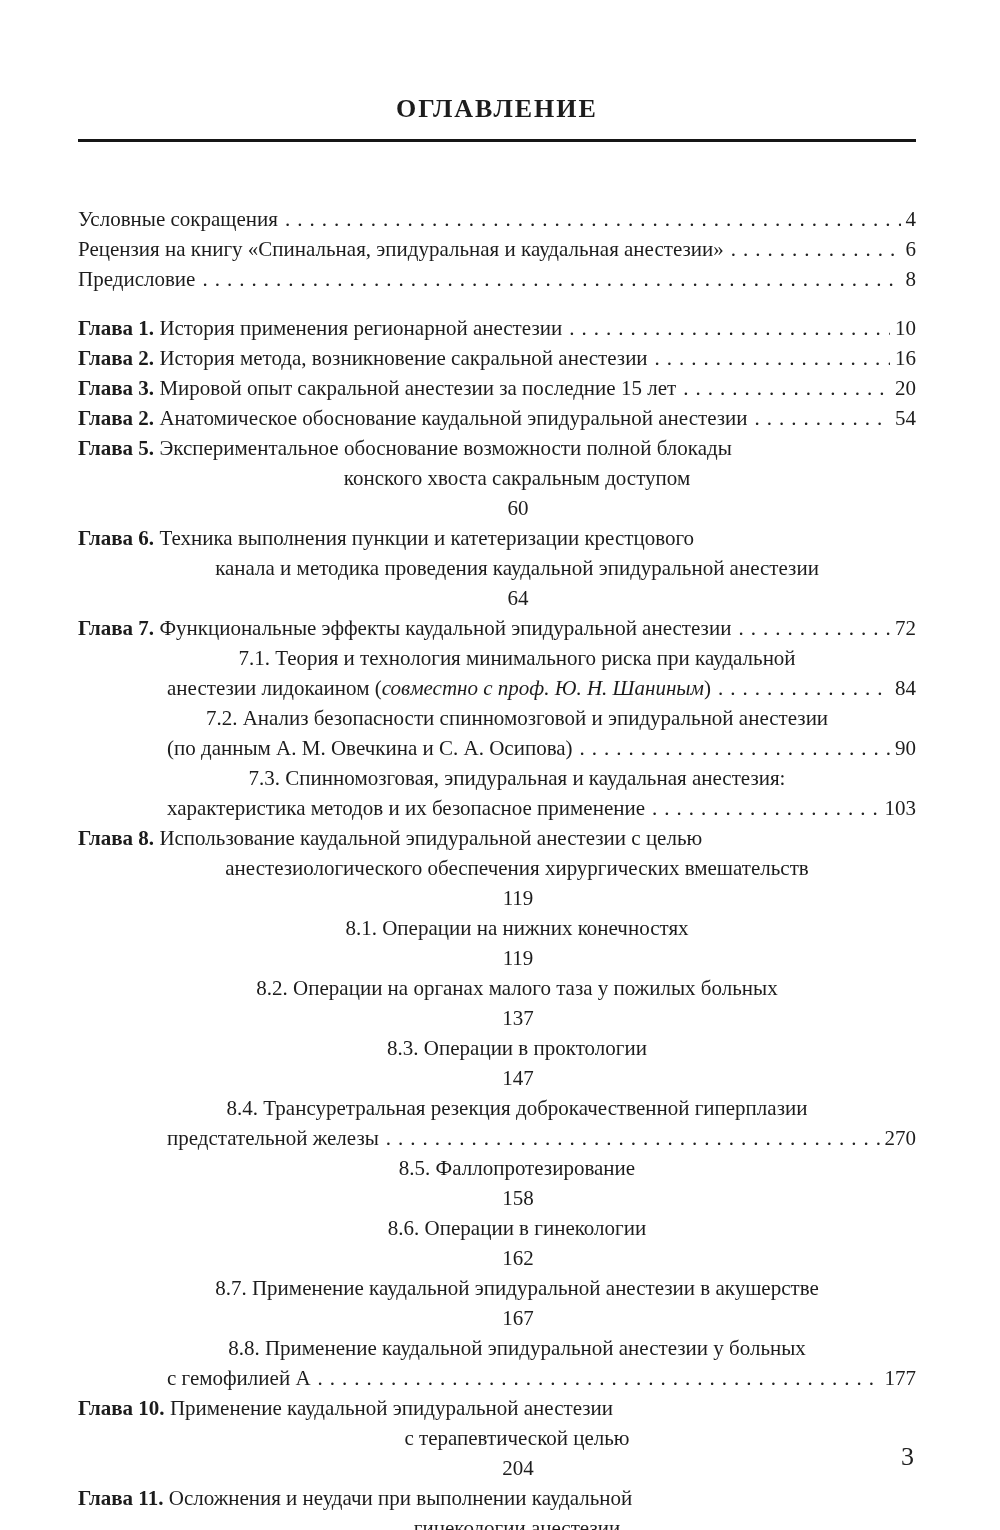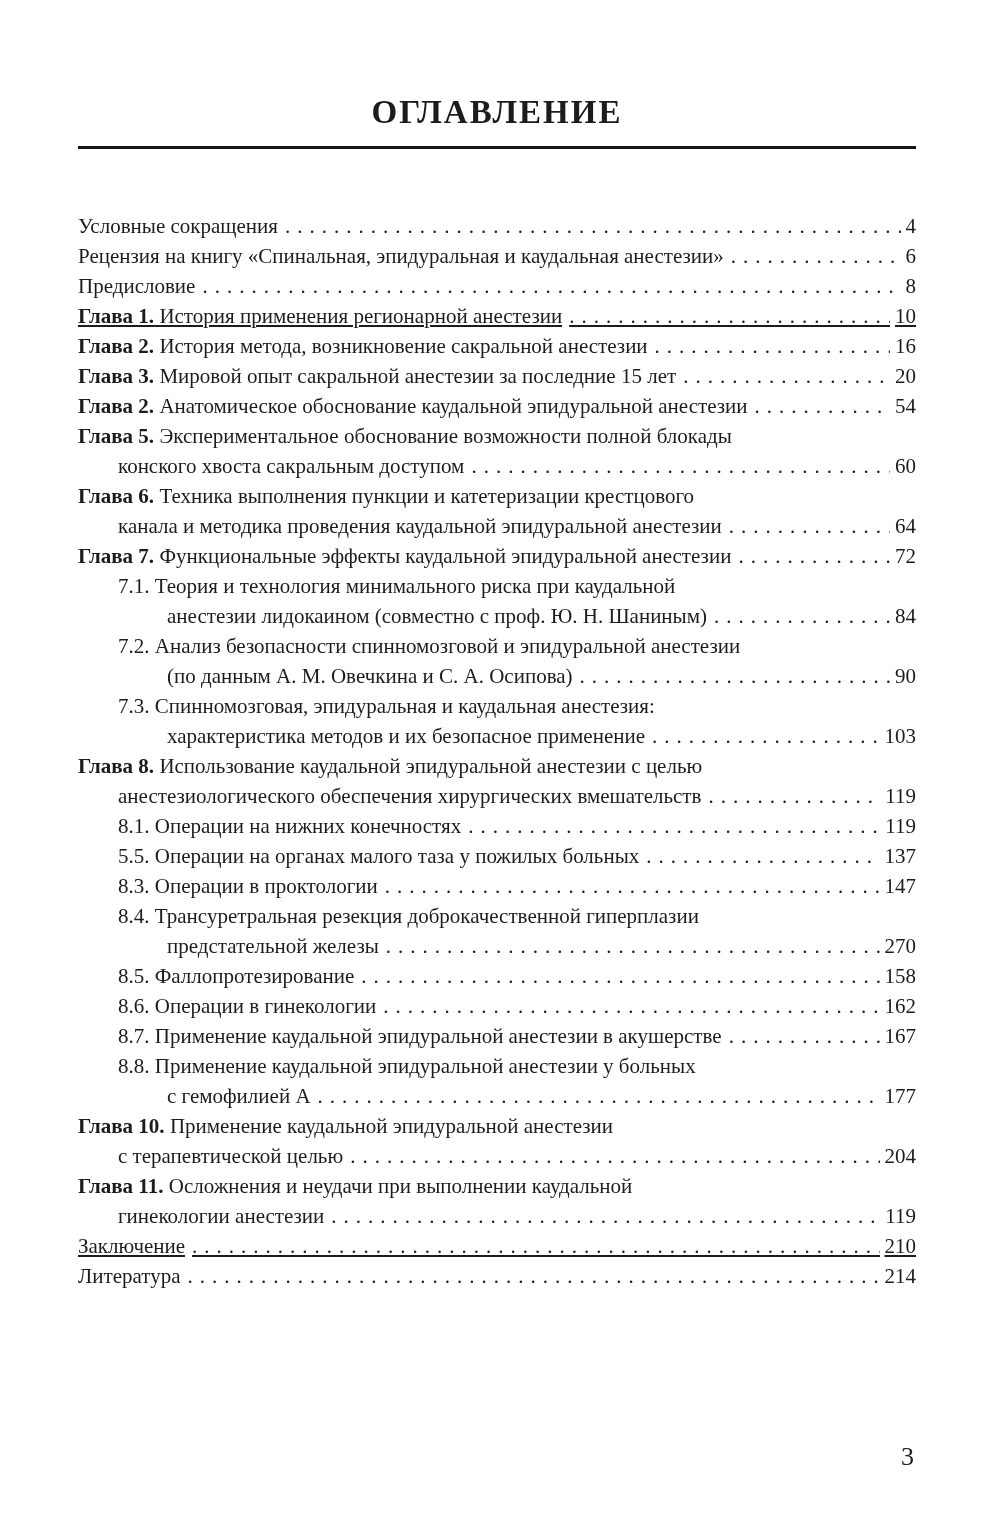--- a/index.html
+++ b/index.html
@@ -10,47 +10,47 @@
     margin: 0 auto;
     background: #ffffff;
     color: #1c1c1c;
     font-family: "Liberation Serif", "DejaVu Serif", serif;
     box-sizing: border-box;
     padding: 82px 84px 0 78px;
     overflow: hidden;
   }
   .title {
     text-align: center;
-    font-size: 33px;
+    font-size: 26px;
     font-weight: bold;
     letter-spacing: 2px;
     line-height: 1;
     margin: 14px 0 0 0;
   }
   .divider {
     height: 3px;
     background: #161616;
     margin-top: 17px;
   }
   .toc {
     margin-top: 62px;
     font-size: 21px;
     line-height: 30px;
   }
-  .toc-entry.gap { margin-top: 0; text-decoration: underline; }
+  .toc-entry.gap { margin-top: 19px; }
   .toc-line {
     display: flex;
     align-items: center;
     white-space: nowrap;
   }
   .toc-line .txt { flex: 0 1 auto; overflow: hidden; }
-  .toc-line.ind-1 { padding-left: 40px; }
+  .toc-line.ind-1 { padding-left: 40px; flex-direction: column; }
   .toc-line.ind-2 { padding-left: 89px; }
   .txt .b { font-weight: bold; }
-  .txt .i { }
+  .txt .i { font-style: italic; }
   .leader {
     flex: 1 1 0;
     min-width: 0;
     overflow: hidden;
     white-space: nowrap;
     margin: 0 3px 0 7px;
   }
   .leader::after {
     content: "..........................................................................................................";
     letter-spacing: 7px;
@@ -194,21 +194,21 @@
       </div>
       <div class="toc-entry">
         <div class="toc-line ind-1">
           <span class="txt"><span>8.1. Операции на нижних конечностях</span></span>
           <span class="leader"></span>
           <span class="page-num">119</span>
         </div>
       </div>
       <div class="toc-entry">
         <div class="toc-line ind-1">
-          <span class="txt"><span>5.5. Операции на органах малого таза у пожилых больных</span></span>
+          <span class="txt"><span>8.2. Операции на органах малого таза у пожилых больных</span></span>
           <span class="leader"></span>
           <span class="page-num">137</span>
         </div>
       </div>
       <div class="toc-entry">
         <div class="toc-line ind-1">
           <span class="txt"><span>8.3. Операции в проктологии</span></span>
           <span class="leader"></span>
           <span class="page-num">147</span>
         </div>

